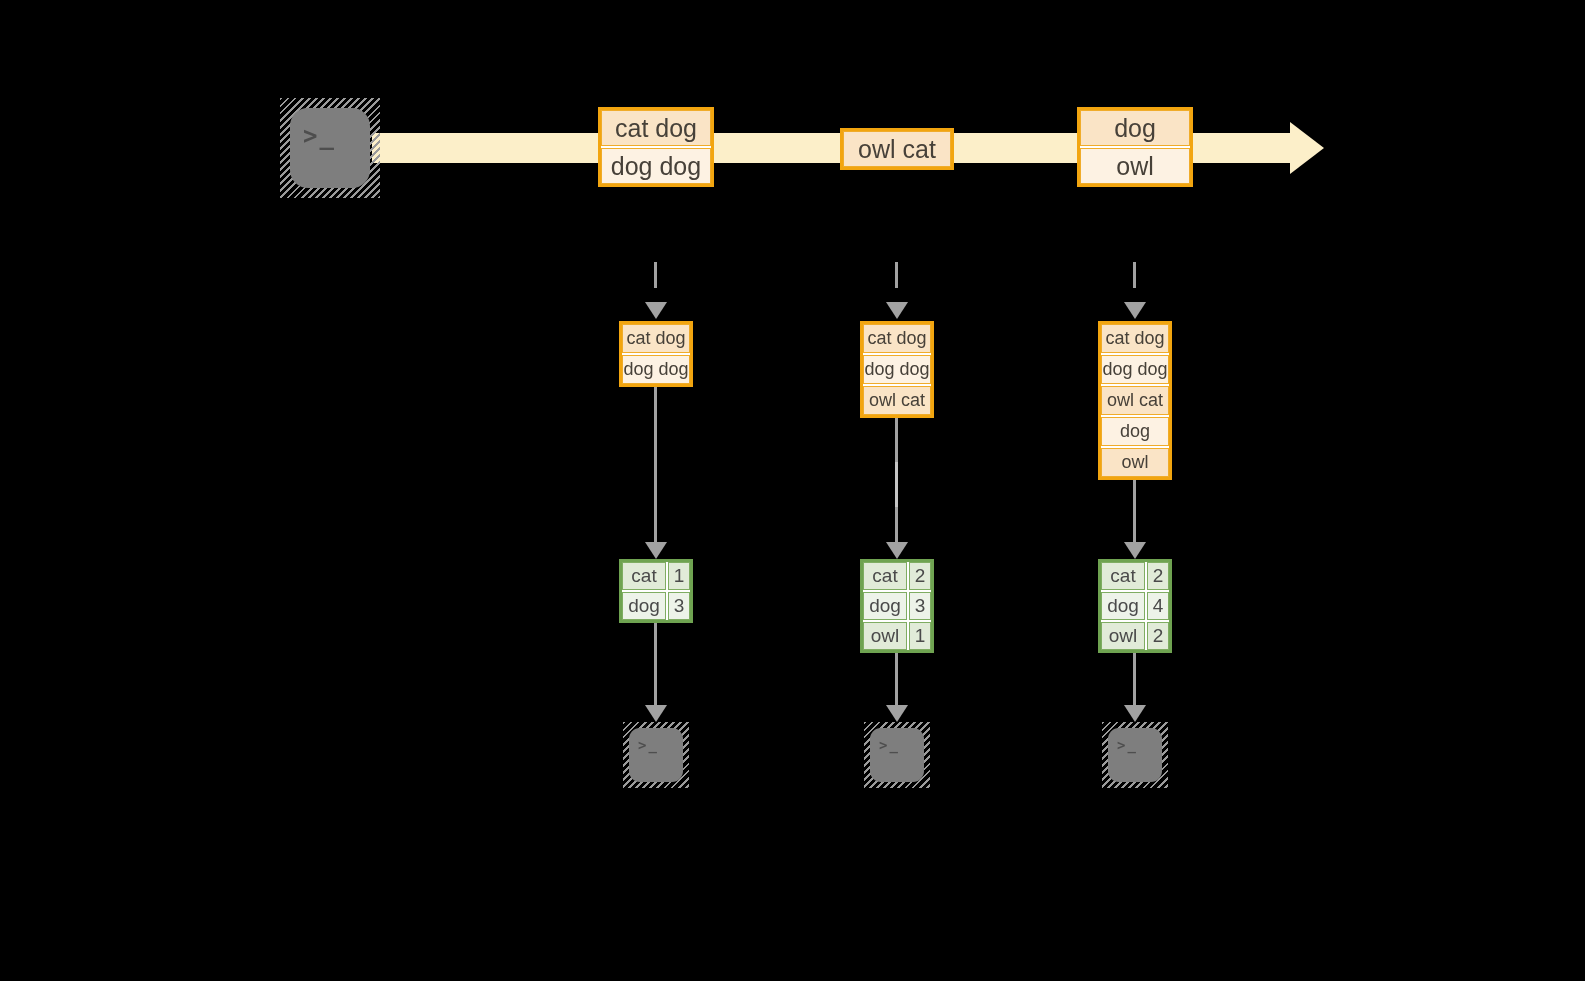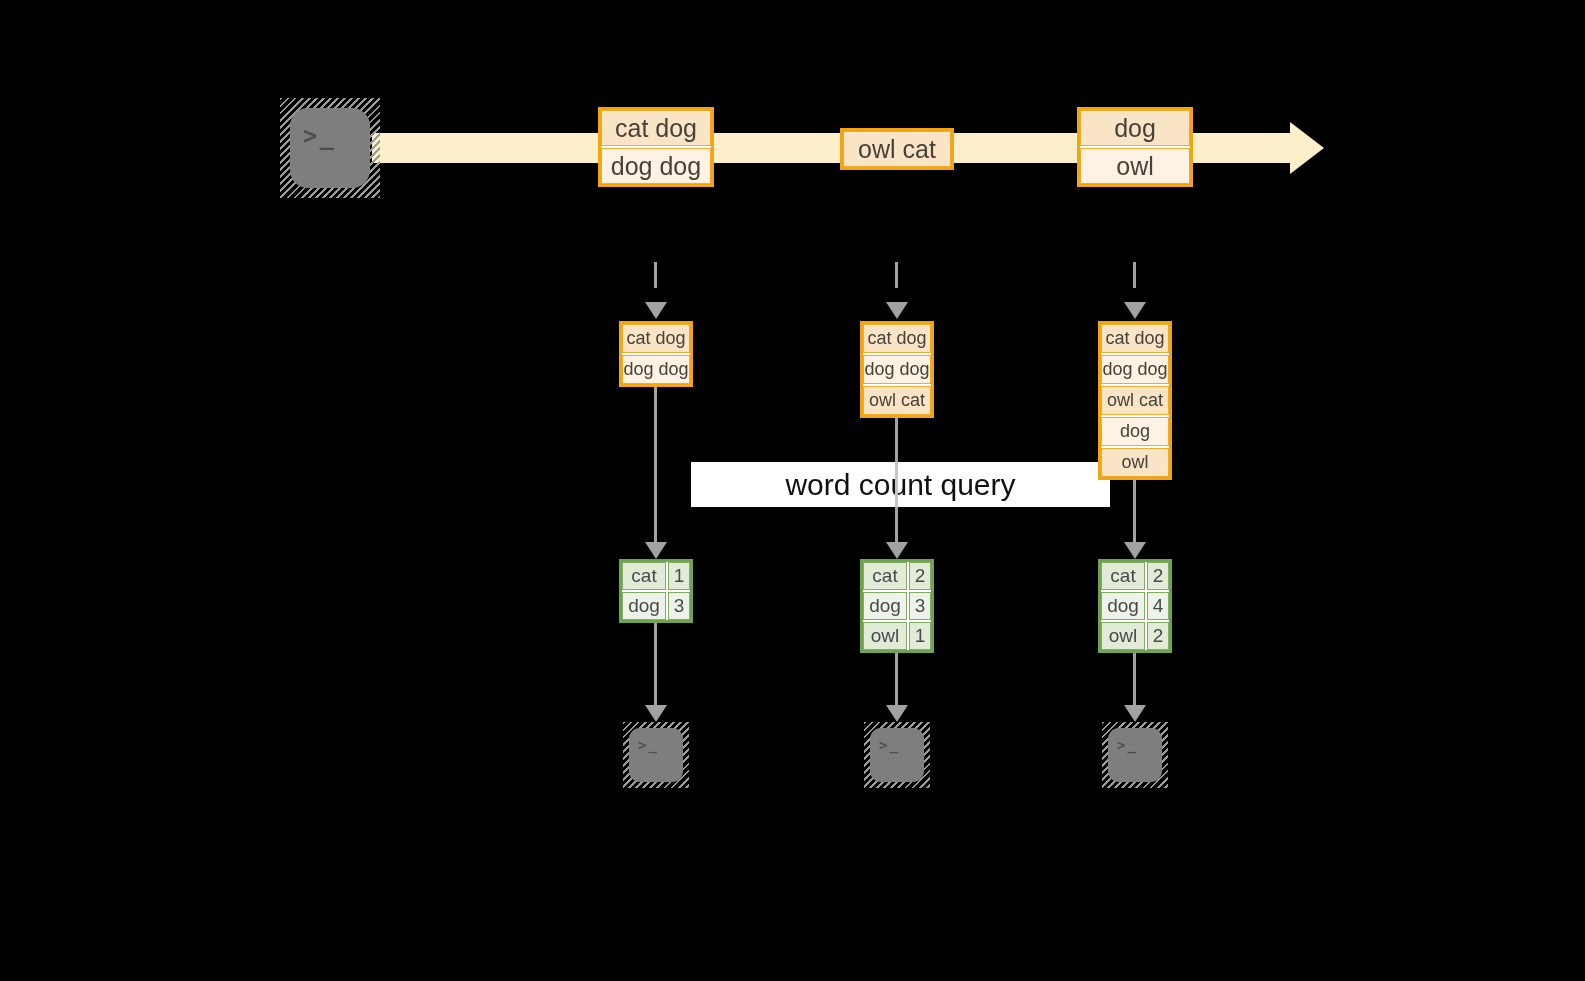--- a/index.html
+++ b/index.html
@@ -167,18 +167,15 @@
 
   <div class="vline" style="left:1133px;top:653px;height:53px;"></div>
   <div class="vhead" style="left:1124px;top:705px;"></div>
 
   <div class="hatch" style="left:1102px;top:722px;width:66px;height:66px;">
     <div class="term-inner" style="left:6px;top:6px;width:54px;height:54px;border-radius:11px;">
       <div class="tglyph" style="padding:9px 0 0 9px;font-size:14px;">&gt;_</div>
     </div>
   </div>
 
-  <div class="banner">
-    <span>word count query</span>
-  </div>
   <div class="banner-stripe"></div>
 
 </div>
 
 </body></html>

